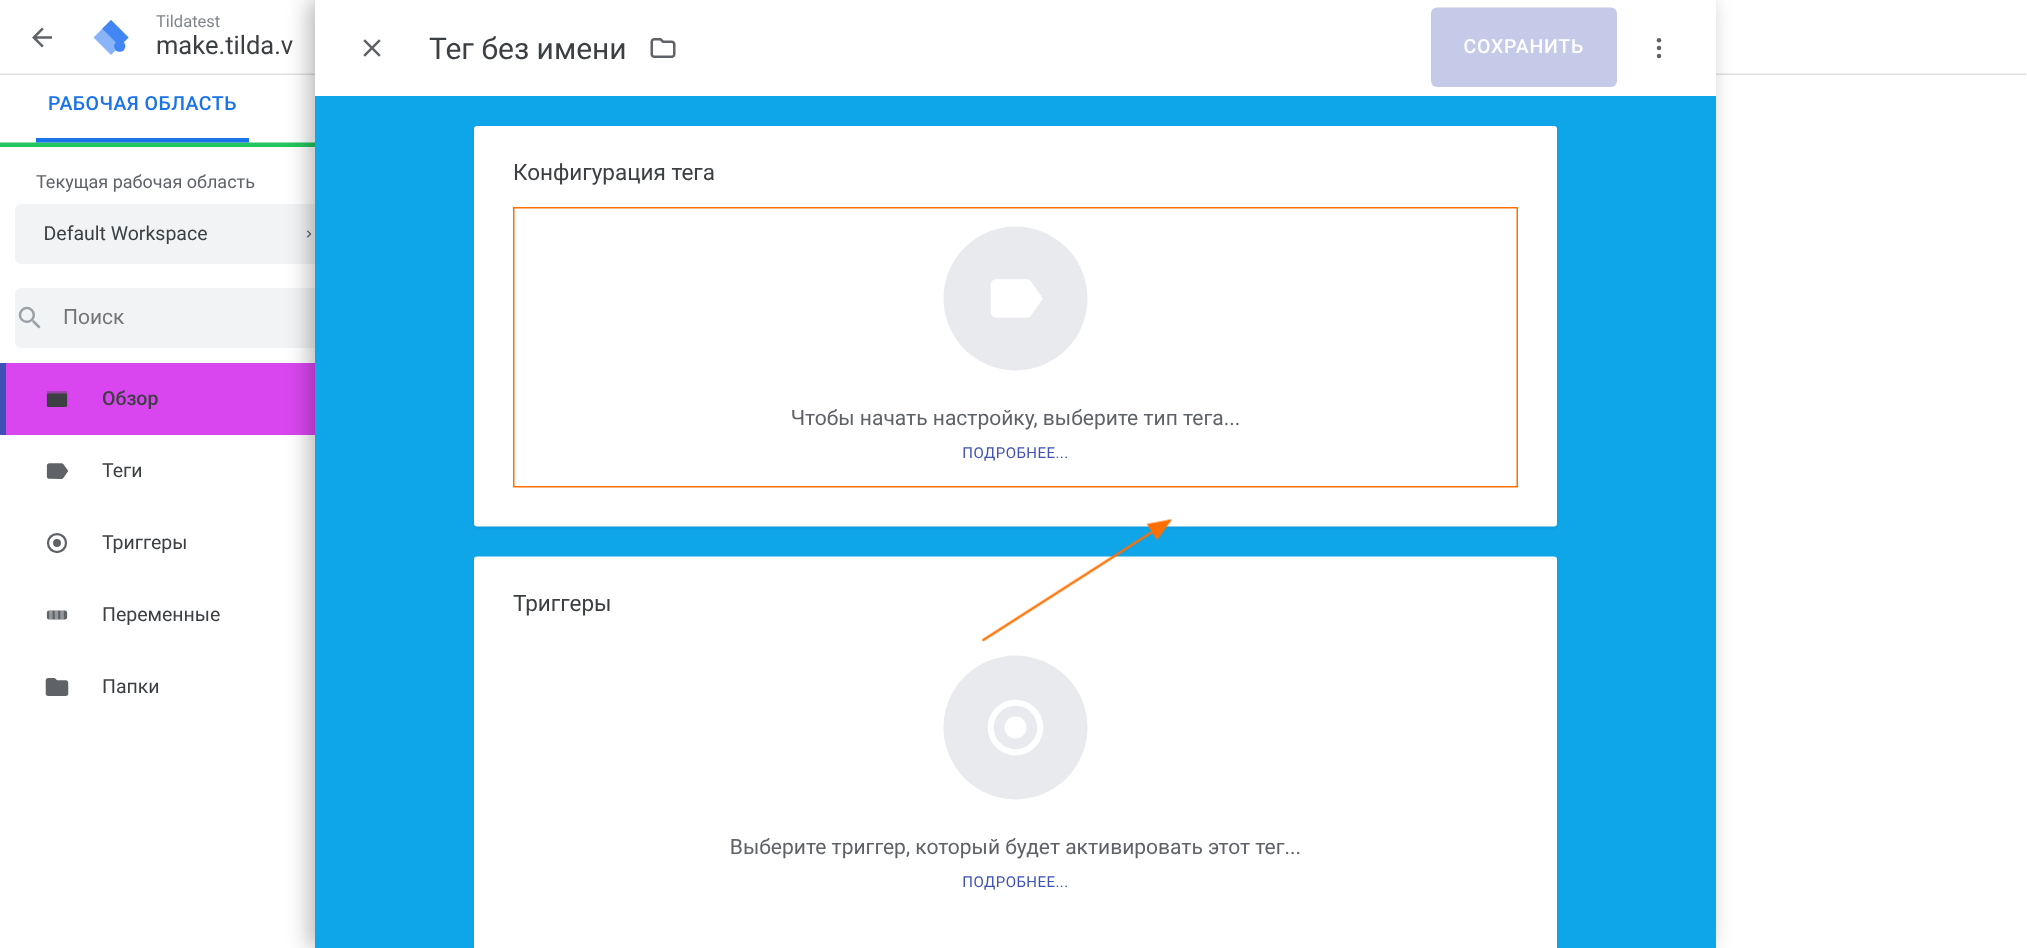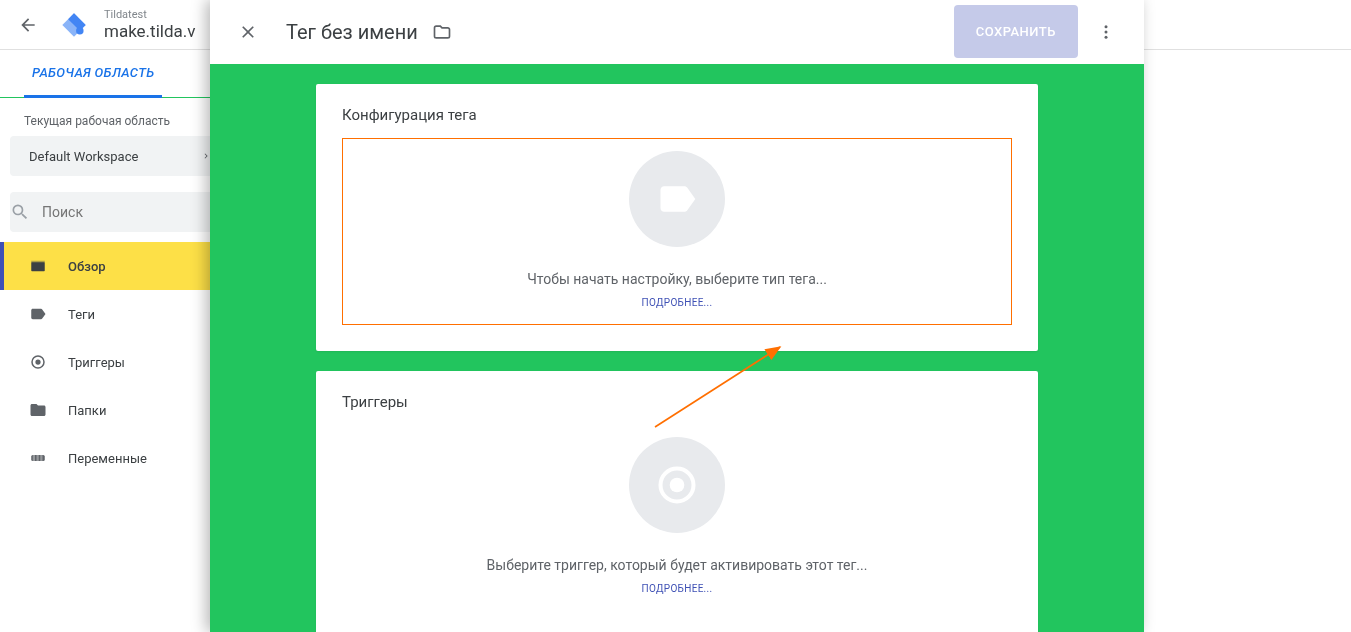--- a/index.html
+++ b/index.html
@@ -9,46 +9,46 @@
     .bg-layer { position: absolute; top: 0; left: 0; width: 1351px; height: 632px; }
     
     .bg-header { height: 50px; display: flex; align-items: center; padding: 0 12px; border-bottom: 1px solid #e0e0e0; background: #fff; }
     .bg-back-btn { width: 32px; height: 32px; display: flex; align-items: center; justify-content: center; color: #5f6368; cursor: pointer; }
     .bg-logo { margin-left: 16px; display: flex; align-items: center; }
     .bg-logo-icon { width: 28px; height: 28px; }
     .bg-title-block { margin-left: 16px; display: flex; flex-direction: column; }
     .bg-account { font-size: 11px; color: #80868b; }
     .bg-container { font-size: 17px; color: #3c4043; }
     
-    .bg-tabs { height: 48px; border-bottom: 1px solid #22c55e; display: flex; align-items: flex-start; padding-left: 24px; font-style: italic; }
+    .bg-tabs { height: 48px; border-bottom: 3px solid #22c55e; display: flex; align-items: flex-end; padding-left: 24px; }
     .bg-tab { font-size: 13px; font-weight: 500; color: #5f6368; padding: 0 8px; height: 48px; display: flex; align-items: center; border-bottom: 3px solid transparent; letter-spacing: 0.3px; }
     .bg-tab.active { color: #1a73e8; border-bottom-color: #1a73e8; }
     
     .bg-sidebar { width: 240px; padding: 0; }
     .bg-workspace-label { font-size: 12px; color: #5f6368; padding: 16px 16px 8px 24px; }
     .bg-workspace-selector { height: 40px; margin: 0 10px; background: #f1f3f4; border-radius: 4px; display: flex; align-items: center; justify-content: space-between; padding: 0 19px; font-size: 13px; color: #3c4043; cursor: pointer; }
     .bg-search { height: 40px; margin: 16px 10px 10px 10px; background: #f1f3f4; border-radius: 4px; display: flex; align-items: center; padding: 0 0; color: #5f6368; }
     .bg-search input { border: none; background: transparent; margin-left: 12px; font-size: 14px; outline: none; flex: 1; color: #5f6368; }
     .bg-nav { list-style: none; margin-top: 6px; }
     .bg-nav-item { height: 48px; display: flex; align-items: center; padding-left: 24px; font-size: 13px; color: #3c4043; cursor: pointer; border-left: 4px solid transparent; }
-    .bg-nav-item.active { background: #fde047; border-left-color: #3f51b5; color: #3c4043; font-weight: 500; }
+    .bg-nav-item.active { background: #d946ef; border-left-color: #3f51b5; color: #3c4043; font-weight: 500; }
     .bg-nav-item .nav-icon { width: 20px; height: 20px; margin-right: 20px; color: #5f6368; display: flex; align-items: center; justify-content: center; }
     .bg-nav-item.active .nav-icon { color: #3c4043; }
     
     
     .modal { position: absolute; top: 0; left: 210px; width: 934px; height: 632px; background: #fff; box-shadow: -4px 0 14px rgba(0,0,0,0.28); display: flex; flex-direction: column; }
     .modal-header { height: 64px; display: flex; align-items: center; padding: 0 18px; border-bottom: 1px solid transparent; }
     .modal-close { width: 40px; height: 40px; display: flex; align-items: center; justify-content: center; color: #5f6368; cursor: pointer; border-radius: 50%; }
     .modal-title { font-size: 20px; color: #3c4043; margin-left: 18px; }
     .modal-folder { margin-left: 14px; color: #5f6368; display: flex; align-items: center; cursor: pointer; }
     .modal-spacer { flex: 1; }
     .modal-save { background: #c5cae9; color: #fff; font-size: 13px; font-weight: 500; padding: 19px 22px; border-radius: 4px; letter-spacing: 0.5px; cursor: pointer; border: none; }
     .modal-menu { width: 40px; height: 40px; display: flex; align-items: center; justify-content: center; color: #5f6368; cursor: pointer; margin-left: 8px; }
     
-    .modal-body { flex: 1; background: #22c55e; padding: 20px 106px; overflow-y: auto; }
+    .modal-body { flex: 1; background: #0ea5e9; padding: 20px 106px; overflow-y: auto; }
     .card { background: #fff; border-radius: 2px; box-shadow: 0 1px 2px rgba(0,0,0,0.08); margin-bottom: 20px; padding: 22px 26px 26px 26px; }
     .card-title { font-size: 15px; color: #3c4043; margin-bottom: 14px; }
     .card-content { display: flex; flex-direction: column; align-items: center; padding: 12px 0 16px 0; cursor: pointer; }
     .card-content.highlighted { border: 1px solid #ff6f00; }
     .placeholder-circle { width: 96px; height: 96px; border-radius: 50%; background: #e8eaed; display: flex; align-items: center; justify-content: center; margin-bottom: 24px; }
     .placeholder-text { font-size: 14px; color: #5f6368; text-align: center; }
     .placeholder-link { font-size: 10px; color: #3f51b5; margin-top: 10px; cursor: pointer; letter-spacing: 0.3px; }
     
     .arrow-annotation { position: absolute; top: 337px; left: 645px; pointer-events: none; z-index: 100; }
     
@@ -119,35 +119,35 @@
               <svg width="18" height="18" viewBox="0 0 24 24">
                   <circle cx="12" cy="12" r="8" fill="none" stroke="currentColor" stroke-width="2"></circle>
                   <circle cx="12" cy="12" r="3.5" fill="currentColor"></circle>
                 </svg>
             </span>
             <span>Триггеры</span>
           </li>
           <li class="bg-nav-item">
             <span class="nav-icon">
               <svg width="18" height="18" viewBox="0 0 24 24">
-                  <path fill="currentColor" d="M10 4H4c-1.1 0-2 .9-2 2v12c0 1.1.9 2 2 2h16c1.1 0 2-.9 2-2V8c0-1.1-.9-2-2-2h-8l-2-2z"></path>
-                </svg>
-            </span>
-            <span>Папки</span>
-          </li>
-          <li class="bg-nav-item">
-            <span class="nav-icon">
-              <svg width="18" height="18" viewBox="0 0 24 24">
                   <rect x="3" y="8" width="18" height="8" rx="2" fill="currentColor"></rect>
                   <rect x="5" y="8" width="3" height="8" fill="#fff" opacity="0.35"></rect>
                   <rect x="10" y="8" width="3" height="8" fill="#fff" opacity="0.35"></rect>
                   <rect x="15" y="8" width="3" height="8" fill="#fff" opacity="0.35"></rect>
                 </svg>
             </span>
             <span>Переменные</span>
+          </li>
+          <li class="bg-nav-item">
+            <span class="nav-icon">
+              <svg width="18" height="18" viewBox="0 0 24 24">
+                  <path fill="currentColor" d="M10 4H4c-1.1 0-2 .9-2 2v12c0 1.1.9 2 2 2h16c1.1 0 2-.9 2-2V8c0-1.1-.9-2-2-2h-8l-2-2z"></path>
+                </svg>
+            </span>
+            <span>Папки</span>
           </li>
         </ul>
       </div>
     </div>
   </div>
 </div>
 
 <div class="modal">
   <div class="modal-header">
     <div class="modal-close">

